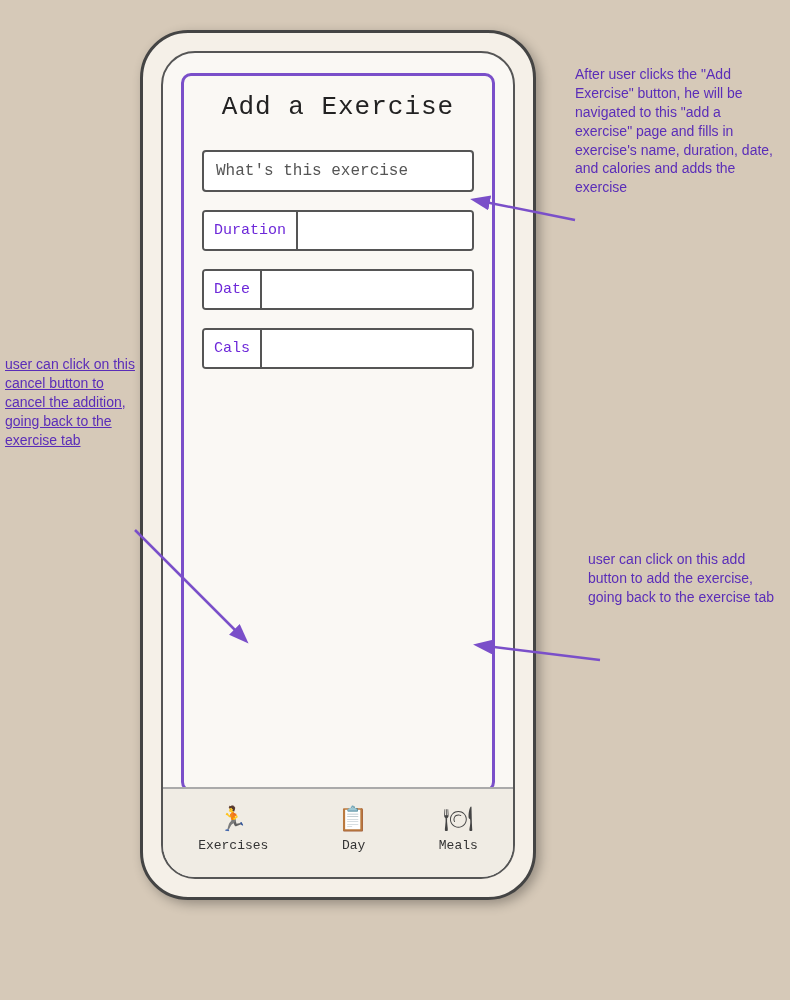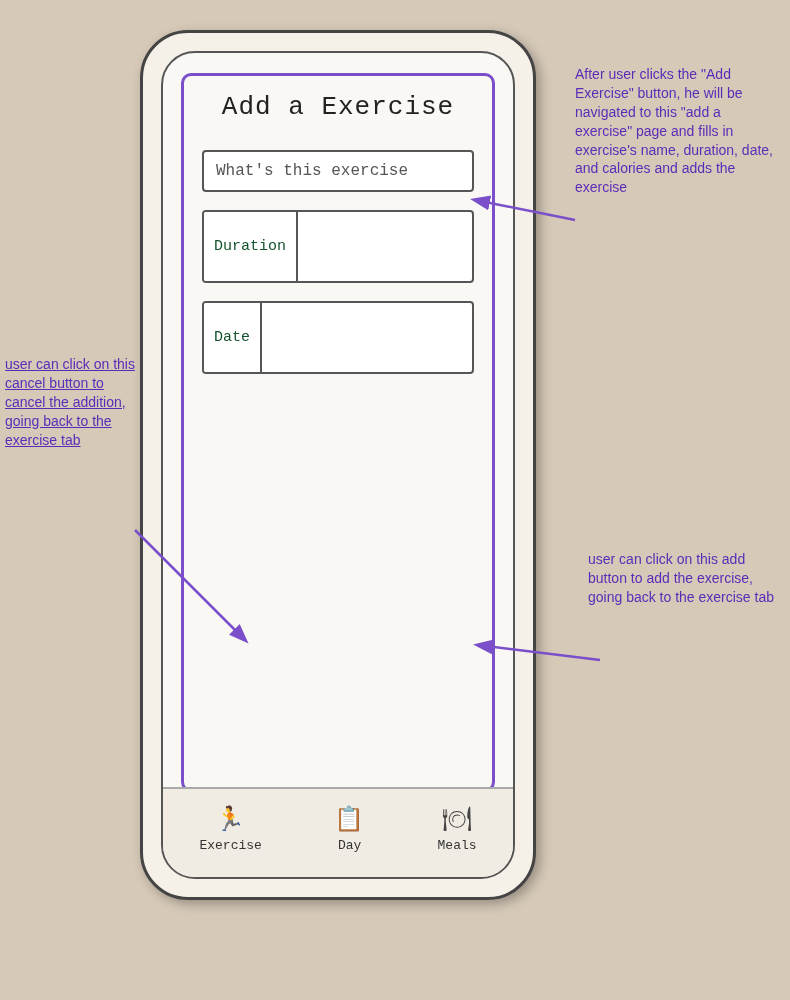--- a/index.html
+++ b/index.html
@@ -89,24 +89,24 @@
       display: flex;
       align-items: center;
       border: 2px solid #555;
       border-radius: 4px;
       background: #fff;
       margin-bottom: 18px;
       overflow: hidden;
     }
 
     .labeled-input .label {
-      padding: 26px 10px;
+      padding: 10px 10px;
       font-size: 15px;
       font-family: 'Courier New', Courier, monospace;
-      color: #14532d;
+      color: #6d28d9;
       white-space: nowrap;
       border-right: 2px solid #555;
       background: #fff;
     }
 
     .labeled-input input {
       flex: 1;
       border: none;
       outline: none;
       padding: 10px 8px;
@@ -237,32 +237,36 @@
           <input type="text" style="">
         </div>
 
         
         <div class="labeled-input">
           <span class="label">Date</span>
           <input type="text" style="">
         </div>
 
         
+        <div class="labeled-input">
+          <span class="label">Cals</span>
+          <input type="text" style="">
+        </div>
 
       </div>
 
       <div class="buttons-row">
         <button class="btn-cancel">Cancel</button>
         <button class="btn-add">+</button>
       </div>
 
       <div class="bottom-nav">
         <div class="nav-item">
           <span class="nav-icon">🏃</span>
-          <span class="nav-label">Exercise</span>
+          <span class="nav-label">Exercises</span>
         </div>
         <div class="nav-item">
           <span class="nav-icon">📋</span>
           <span class="nav-label">Day</span>
         </div>
         <div class="nav-item">
           <span class="nav-icon">🍽</span>
           <span class="nav-label">Meals</span>
         </div>
       </div>

